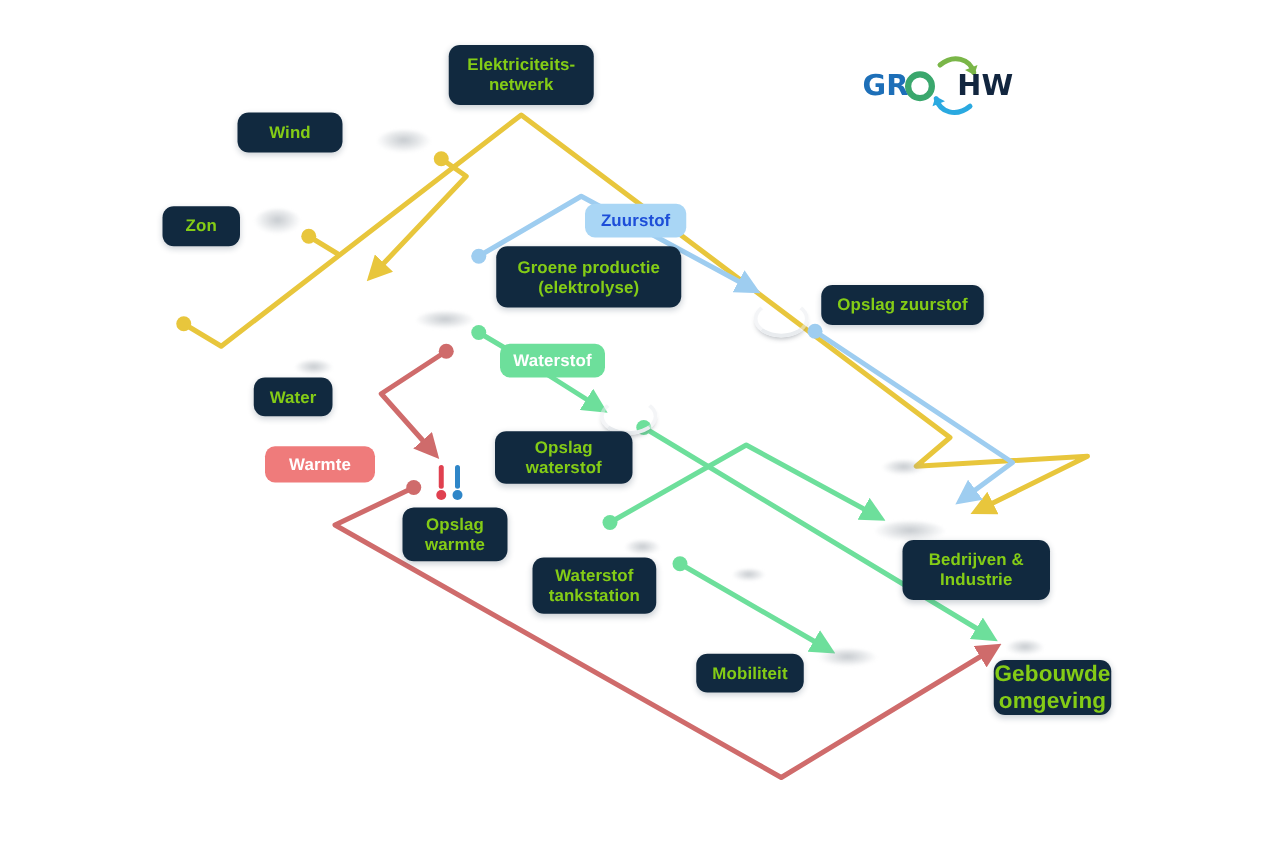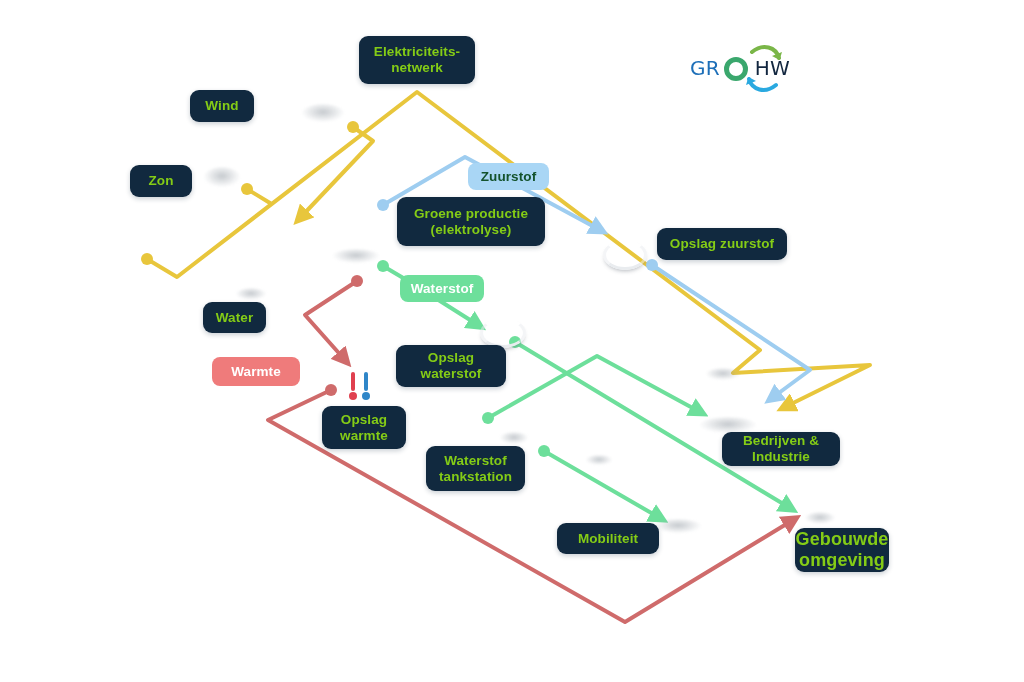--- a/index.html
+++ b/index.html
@@ -21,21 +21,21 @@
     border-radius:9px;
     box-sizing:border-box;
     line-height:1.18;
     white-space:pre-line;
     z-index:5;
   }
   .chip.dark{
     background:#11293f;color:#84cc16;
     box-shadow:0 2px 5px rgba(17,41,63,.22);
   }
-  .chip.blue{ background:#a9d6f5;color:#14532d; }
+  .chip.blue{ background:#a9d6f5;color:#1d4ed8; }
   .chip.green{ background:#6ddf9b;color:#ffffff; }
   .chip.red{ background:#ef7b7b;color:#ffffff; }
 
   
   .puff{
     position:absolute;z-index:2;pointer-events:none;
     border-radius:50%;
     background:radial-gradient(ellipse at 50% 45%,
         rgba(120,130,140,.42) 0%,
         rgba(150,158,166,.26) 38%,
@@ -62,21 +62,21 @@
   .thermo .bulb{
     position:absolute;left:0;bottom:0;width:8px;height:8px;border-radius:50%;
   }
   .thermo.hot .stem,.thermo.hot .bulb{background:#e0404f;}
   .thermo.cold .stem,.thermo.cold .bulb{background:#2f86c8;}
 
   
   #logo{position:absolute;z-index:8;width:104px;height:58px;}
   #logo .word{
     position:absolute;left:0;top:18px;width:104px;
-    font-size:20px;font-weight:normal;letter-spacing:.2px;
+    font-size:23px;font-weight:bold;letter-spacing:.2px;
     font-family:"DejaVu Sans",sans-serif;
   }
   #logo .g1{color:#1d6fb8;}
   #logo .g2{color:#0fa3b1;}
   #logo .g4{color:#12263f;}
 </style>
 </head>
 <body>
 
 <div id="stage">
@@ -167,43 +167,43 @@
       <circle cx="46" cy="31" r="9.5" fill="none" stroke="#3aa76d" stroke-width="5"></circle>
     </svg>
     <div class="word">
       <span class="g1">GR</span><span class="g2" style="opacity:0;">O</span><span class="g4" style="margin-left:19px;">H</span><span class="g4">W</span>
     </div>
   </div>
 
   <div class="chip dark" style="left:359px;top:36px;width:116px;height:48px;font-size:13.5px;">Elektriciteits-
 netwerk</div>
 
-  <div class="chip dark" style="left:190px;top:90px;width:64px;height:32px;font-size:13.5px;">Wind</div>
+  <div class="chip dark" style="left:190px;top:90px;width:84px;height:32px;font-size:13.5px;">Wind</div>
 
   <div class="chip dark" style="left:130px;top:165px;width:62px;height:32px;font-size:13.5px;">Zon</div>
 
   <div class="chip dark" style="left:172px;top:302px;width:63px;height:31px;font-size:13.5px;margin-left:31px;">Water</div>
 
   <div class="chip dark" style="left:397px;top:197px;width:148px;height:49px;font-size:13.5px;">Groene productie
 (elektrolyse)</div>
 
   <div class="chip dark" style="left:657px;top:228px;width:130px;height:32px;font-size:13.5px;">Opslag zuurstof</div>
 
   <div class="chip dark" style="left:396px;top:345px;width:110px;height:42px;font-size:13.5px;">Opslag
 waterstof</div>
 
   <div class="chip dark" style="left:322px;top:406px;width:84px;height:43px;font-size:13.5px;">Opslag
 warmte</div>
 
   <div class="chip dark" style="left:426px;top:446px;width:99px;height:45px;font-size:13.5px;">Waterstof
 tankstation</div>
 
-  <div class="chip dark" style="left:557px;top:523px;width:102px;height:31px;font-size:13.5px;">Mobiliteit</div>
-
-  <div class="chip dark" style="left:722px;top:432px;width:118px;height:34px;font-size:13.5px;">Bedrijven &amp;
+  <div class="chip dark" style="left:557px;top:523px;width:86px;height:31px;font-size:13.5px;">Mobiliteit</div>
+
+  <div class="chip dark" style="left:722px;top:432px;width:118px;height:48px;font-size:13.5px;">Bedrijven &amp;
 Industrie</div>
 
   <div class="chip dark" style="left:795px;top:528px;width:94px;height:44px;font-size:18px;">Gebouwde
 omgeving</div>
 
   <div class="chip blue" style="left:468px;top:163px;width:81px;height:27px;font-size:13.5px;border-radius:8px;">Zuurstof</div>
 
   <div class="chip green" style="left:400px;top:275px;width:84px;height:27px;font-size:13.5px;border-radius:8px;">Waterstof</div>
 
   <div class="chip red" style="left:212px;top:357px;width:88px;height:29px;font-size:13.5px;border-radius:8px;">Warmte</div>

